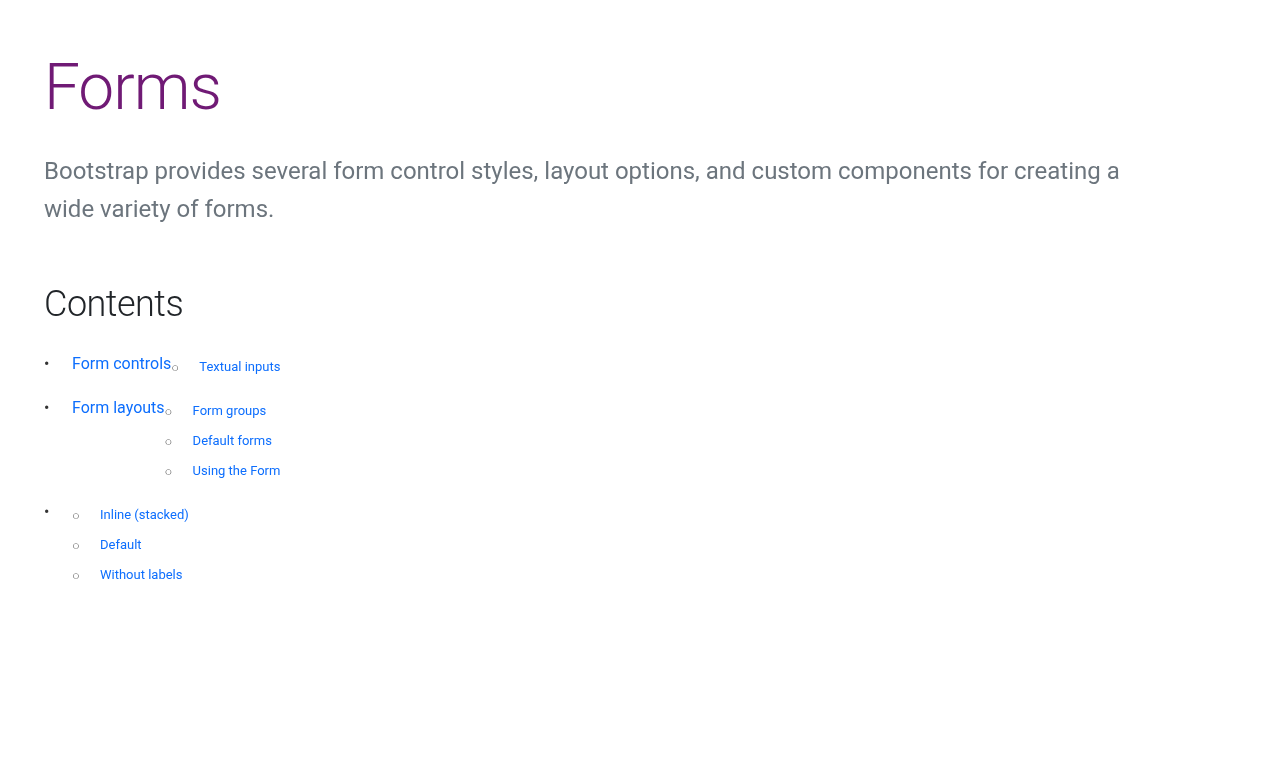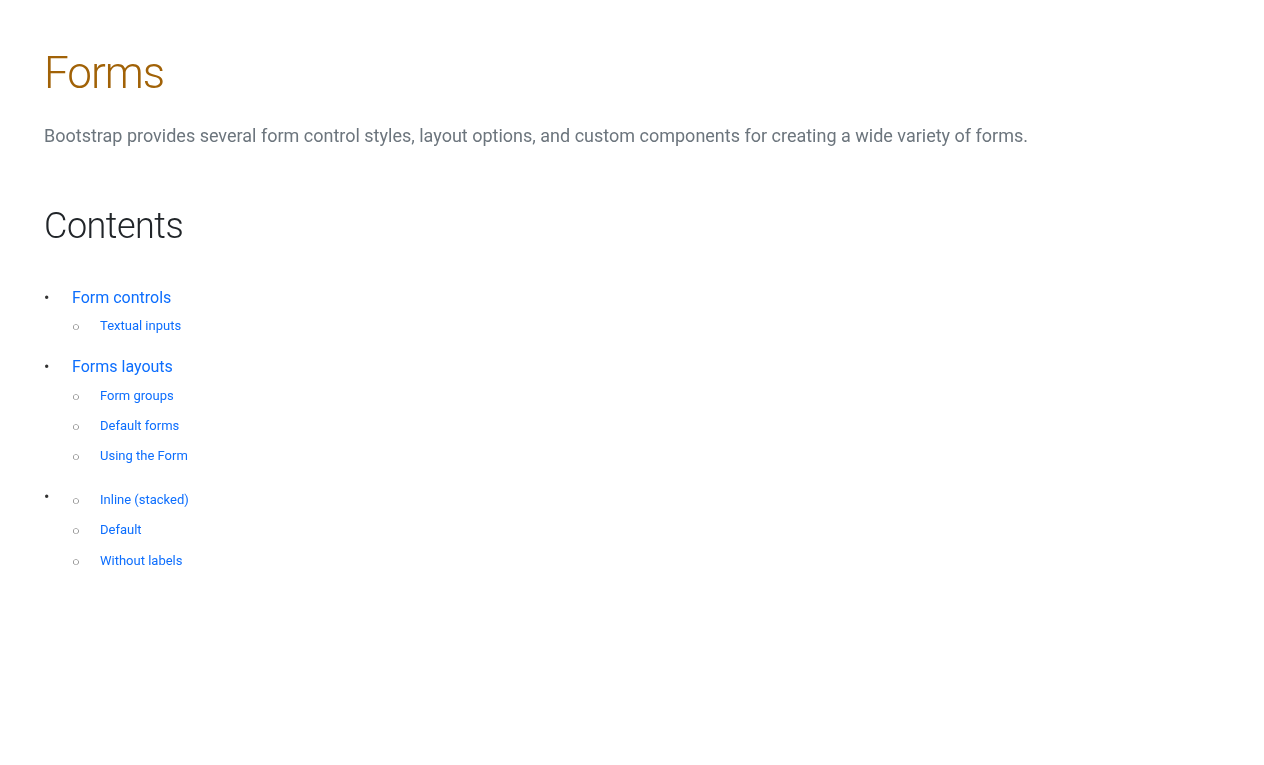--- a/index.html
+++ b/index.html
@@ -11,40 +11,40 @@
     body {
       font-family: -apple-system, BlinkMacSystemFont, "Segoe UI", Roboto, "Helvetica Neue", Arial, sans-serif;
       background-color: #ffffff;
       color: #333333;
       padding: 40px 44px;
       font-size: 16px;
       line-height: 1.5;
     }
 
     .page-title {
-      font-size: 44px;
+      font-size: 64px;
       font-weight: 300;
-      color: #a16207;
+      color: #701a75;
       margin-bottom: 16px;
       letter-spacing: -1px;
     }
 
     .page-description {
-      font-size: 18px;
+      font-size: 24px;
       color: #6c757d;
       margin-bottom: 48px;
       line-height: 1.6;
       max-width: 1100px;
     }
 
     .contents-heading {
       font-size: 36px;
       font-weight: 300;
       color: #212529;
-      margin-bottom: 32px;
+      margin-bottom: 20px;
       letter-spacing: -0.5px;
     }
 
     .toc-list {
       list-style: none;
       padding-left: 0;
     }
 
     .toc-list > li {
       display: flex;
@@ -88,21 +88,21 @@
       line-height: 1.6;
     }
 
     .top-level-link {
       font-size: 16px;
       font-weight: 400;
     }
 
     .toc-item-wrapper {
       display: flex;
-      flex-direction: column;
+      flex-direction: row;
     }
   </style>
 </head>
 <body>
 
 <h1 class="page-title">Forms</h1>
 
 <p class="page-description">Bootstrap provides several form control styles, layout options, and custom components for creating a wide variety of forms.</p>
 
 <h2 class="contents-heading">Contents</h2>
@@ -118,21 +118,21 @@
           <span class="bullet">○</span>
           <a class="toc-link" href="#textual-inputs">Textual inputs</a>
         </li>
       </ul>
     </div>
   </li>
 
   <li>
     <span class="bullet">•</span>
     <div class="toc-item-wrapper">
-      <a class="toc-link top-level-link" href="#form-layouts">Forms layouts</a>
+      <a class="toc-link top-level-link" href="#form-layouts">Form layouts</a>
       <ul class="toc-sublist">
         <li>
           <span class="bullet">○</span>
           <a class="toc-link" href="#form-groups">Form groups</a>
         </li>
         <li>
           <span class="bullet">○</span>
           <a class="toc-link" href="#inline-forms">Default forms</a>
         </li>
         <li>

